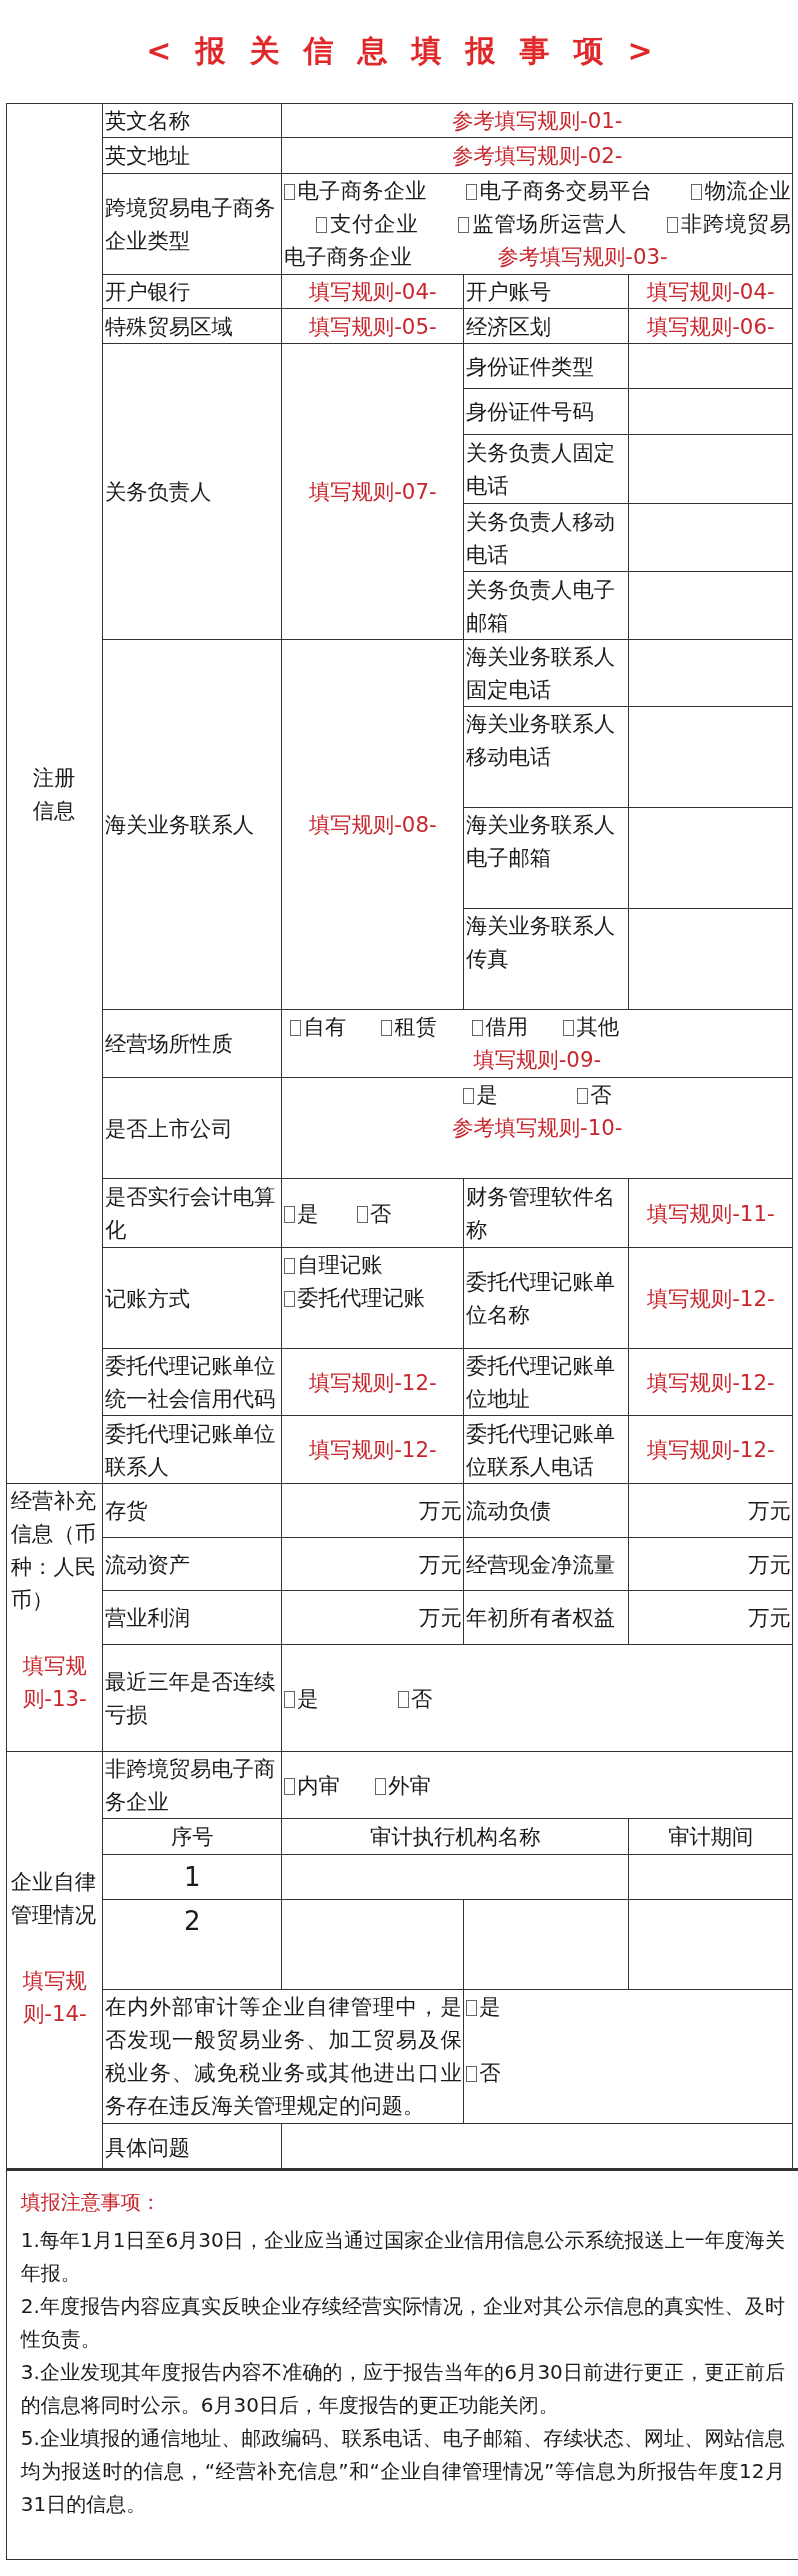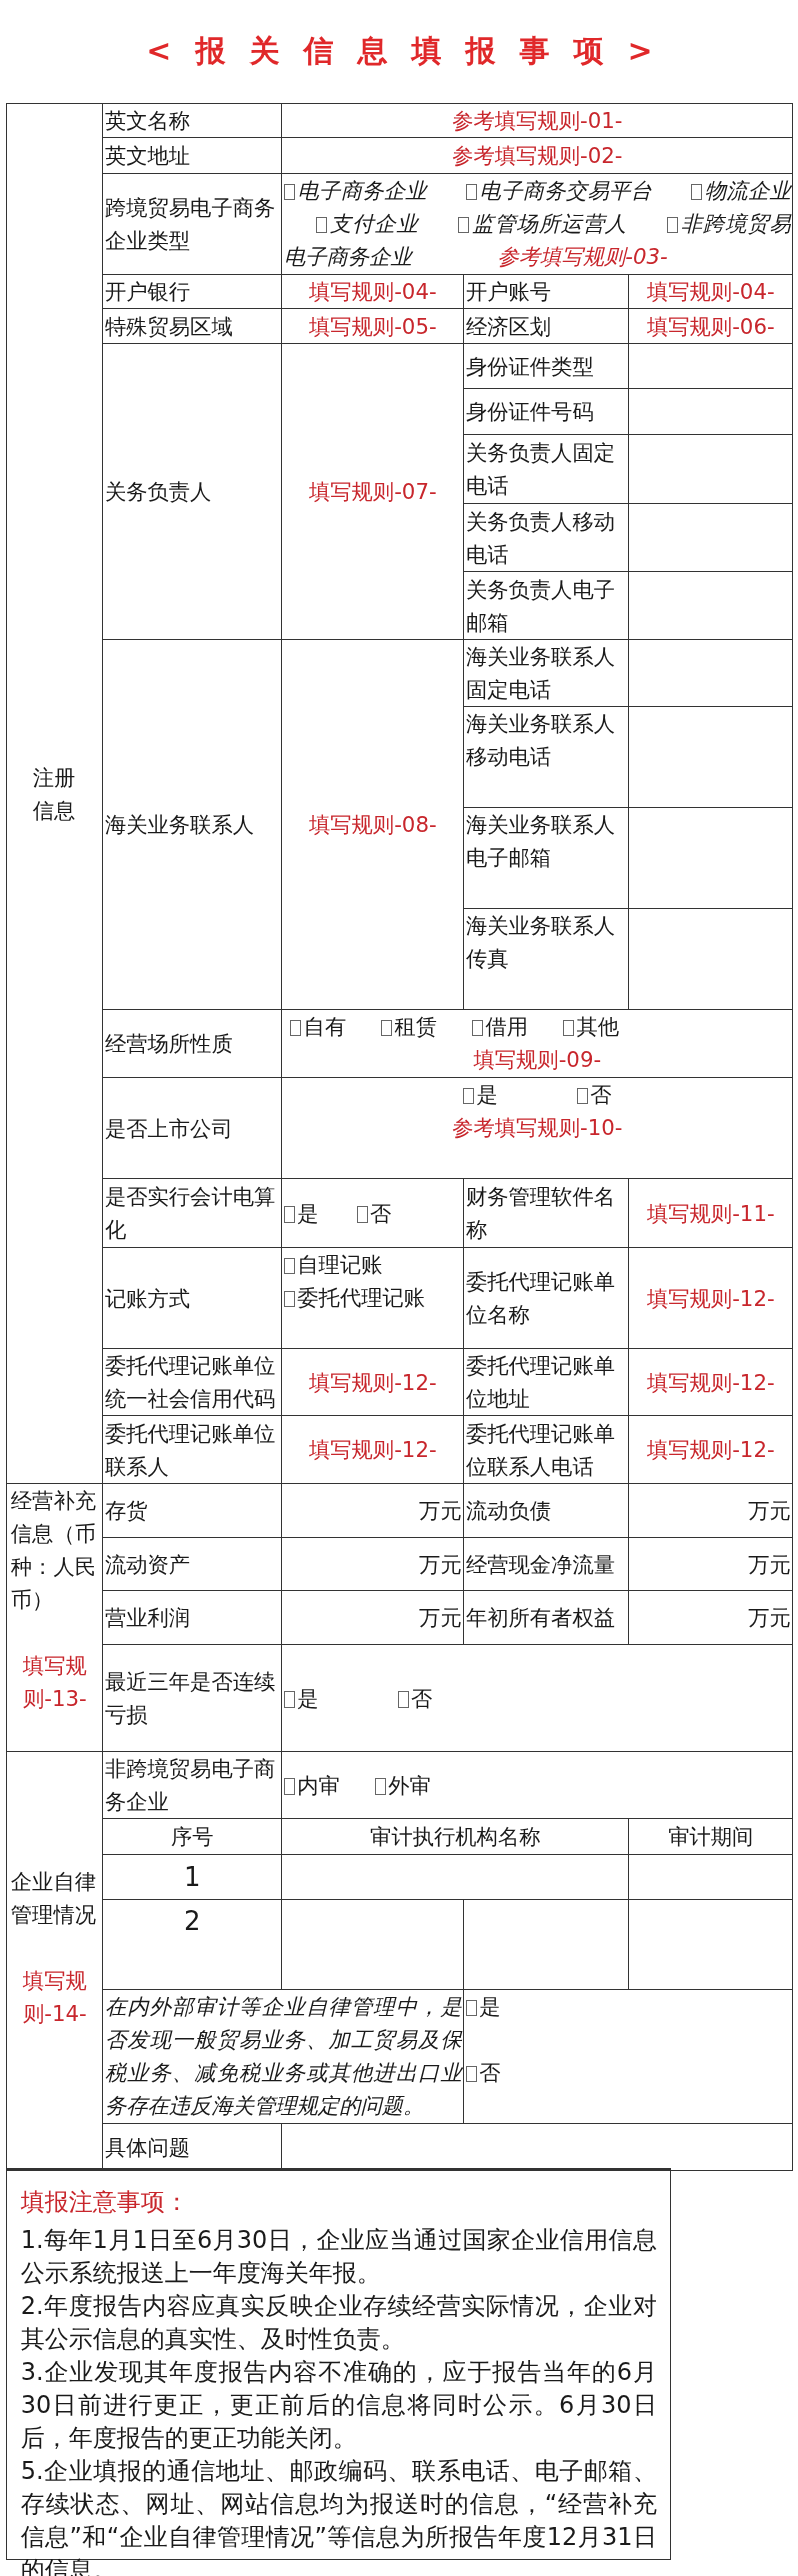--- a/index.html
+++ b/index.html
@@ -27,28 +27,28 @@
   .rule { color:#c8262c; text-align:center; }
   .c { text-align:center; }
   .r { text-align:right; }
   .top { vertical-align:top !important; }
   .cb {
     display:inline-block; width:11px; height:16.6px; box-sizing:border-box;
     border:1.2px solid #666666; vertical-align:-2.4px; margin-right:2.4px; background:#fff;
   }
   .opt { white-space:normal; }
   .opt + .opt { margin-left:32px; }
-  .justify { text-align:justify;font-style:italic; }
+  .justify { text-align:justify; }
   .sec-label { margin:0 auto; text-align:left; }
   .sec-rule { color:#c8262c; width:73px; margin:33px auto 0; text-align:center; }
   .digit { font-size:26px; }
   .notes {
-    position:absolute; left:6.3px; top:2168px; width:665px; height:392px;
+    position:absolute; left:6.3px; top:2168px; width:793px; height:392px;
     box-sizing:border-box; border:1.6px solid #333333; border-top:3.2px solid #333333;
-    padding:15px 13.4px 0 13.4px; font-size:24px; line-height:33px; text-align:justify;
+    padding:15px 13.4px 0 13.4px; font-size:20px; line-height:33px; text-align:justify;
   }
   .notes-title { color:#c8262c; margin-bottom:4.7px; }
 </style>
 </head>
 <body>
 
 <div class="title-bar">
   <span class="title-text">&lt;报关信息填报事项&gt;</span>
 </div>
 

